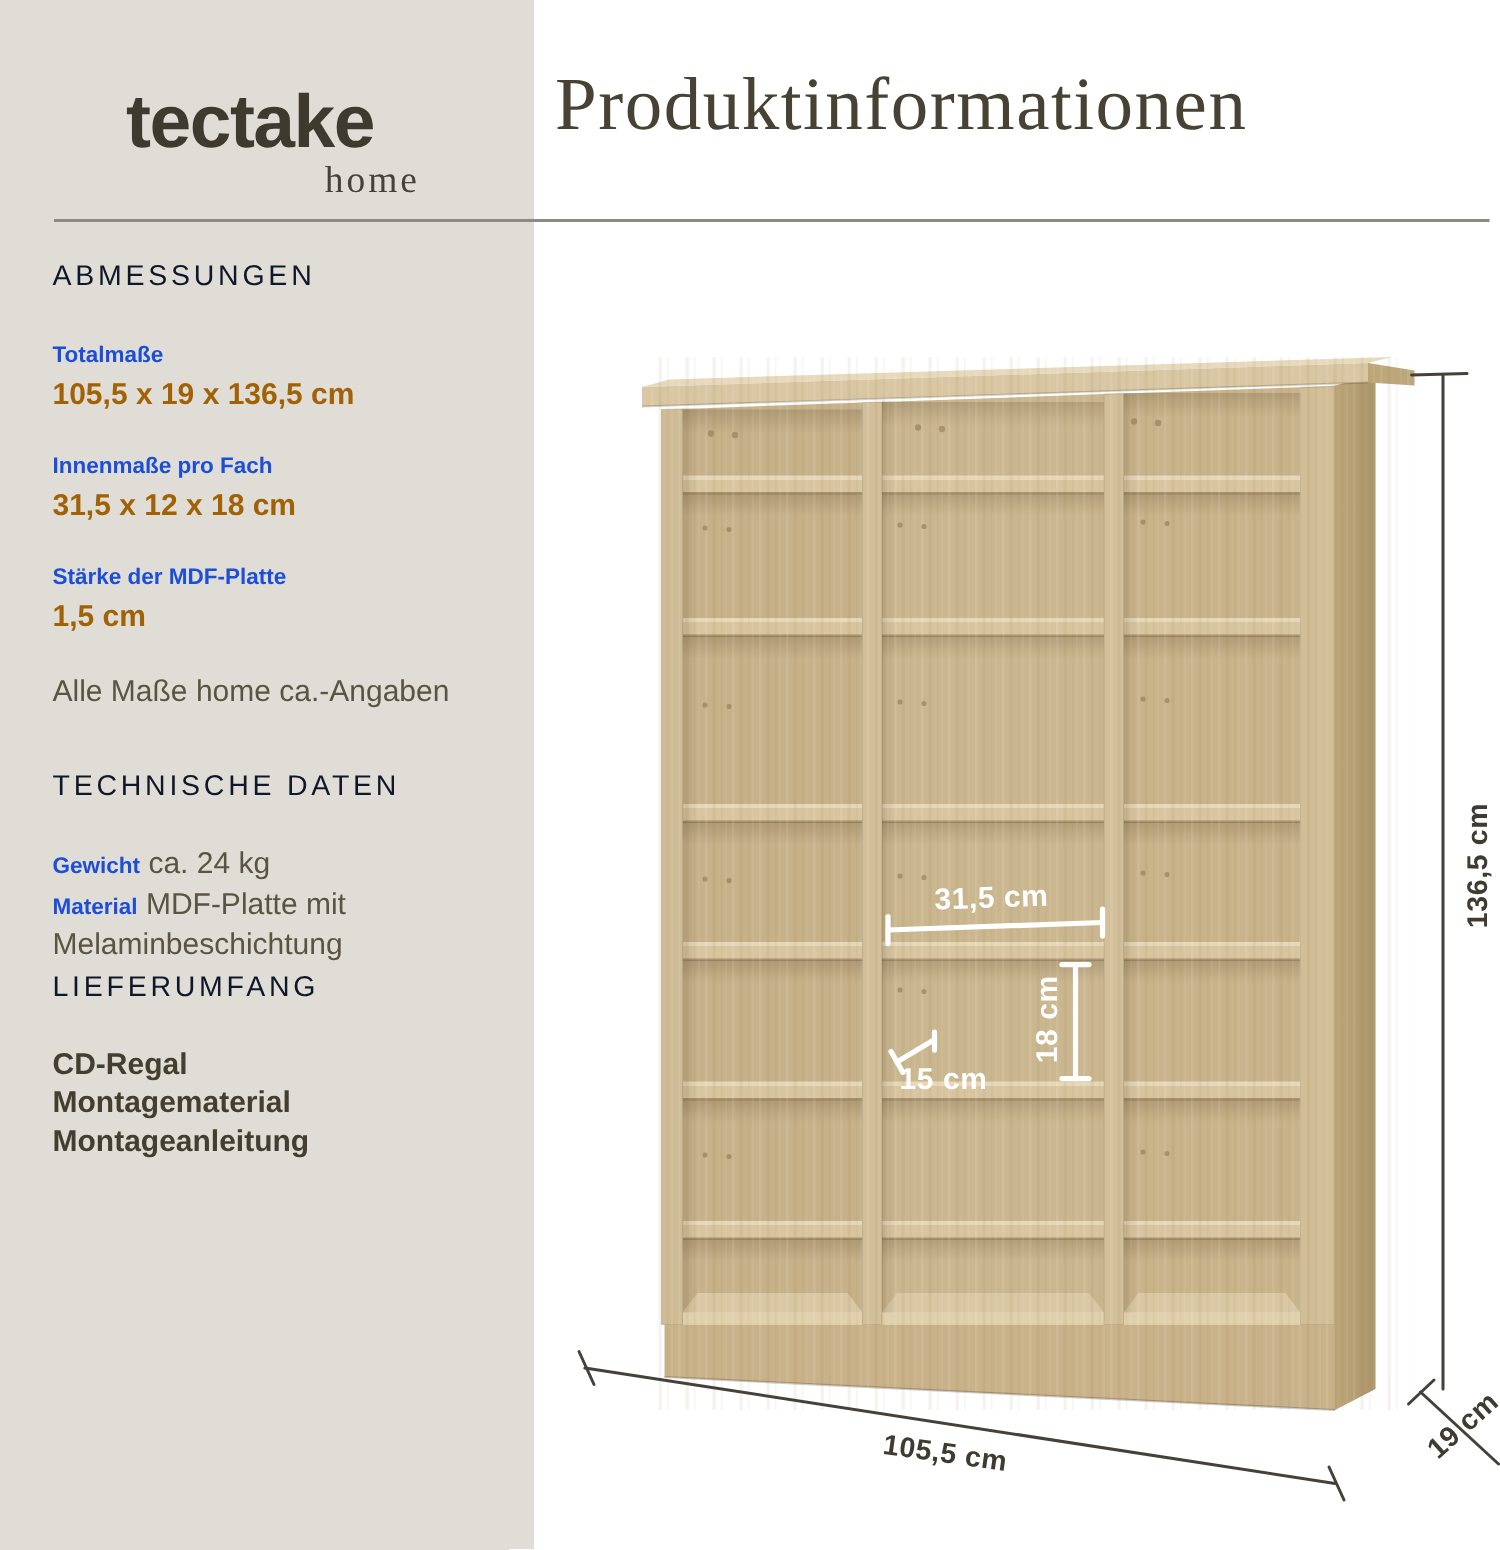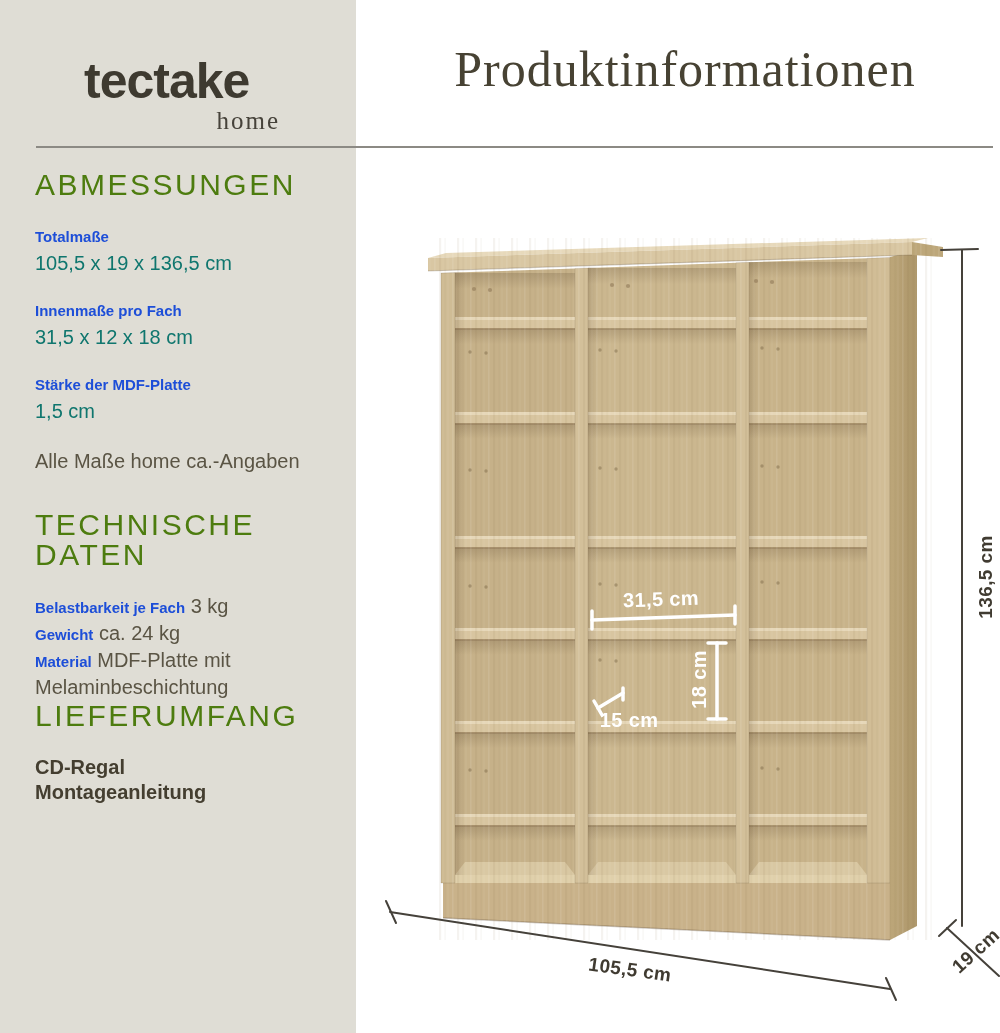--- a/index.html
+++ b/index.html
@@ -22,36 +22,36 @@
     font-family:"Liberation Serif","DejaVu Serif",serif;
     font-size:25px;letter-spacing:2px;color:#46423a;
     text-align:right;margin-top:2px;line-height:1;
   }
   .divider{
     position:absolute;top:146px;left:36px;width:957px;height:2px;
     background:#8c8a84;
   }
   .side-content{position:absolute;top:170px;left:35px;width:292px;}
   .side-content h2{
-    font-size:30px;font-weight:400;letter-spacing:2.5px;color:#4d7c0f;
+    font-size:19px;font-weight:400;letter-spacing:2.5px;color:#0f172a;
     margin:0 0 24px 0;line-height:30px;
   }
   .dim-item{margin:0 0 22px 0;}
   .lbl{font-weight:700;font-size:15px;line-height:26px;color:#1d4ed8;}
-  .val{font-size:20px;line-height:26px;color:#0f766e;}
+  .val{font-size:20px;line-height:26px;color:#a16207;font-weight:bold;}
   .note{font-size:20px;line-height:26px;color:#5a5444;margin:24px 0 36px 0;}
   .tech{margin:0;font-size:20px;line-height:25.5px;color:#5a5444;}
   .gap-top{margin-top:38px;}
   .deliver-line{font-weight:700;font-size:20px;line-height:25.5px;color:#443e30;margin:0;}
   
   .page-title{
     position:absolute;top:42px;left:370px;width:630px;
     font-family:"Liberation Serif","DejaVu Serif",serif;
     font-size:50px;font-weight:500;letter-spacing:1px;color:#474233;
-    text-align:center;margin:0;line-height:1.1;
+    margin:0;line-height:1.1;
   }
   
   .diagram{position:absolute;left:0;top:0;width:1000px;height:1033px;}
   .diagram svg{position:absolute;left:0;top:0;}
   .dim-label{
     position:absolute;font-size:19px;font-weight:600;color:#403b31;
     letter-spacing:.4px;text-align:center;white-space:nowrap;
   }
   .white-label{
     position:absolute;font-size:20px;font-weight:600;color:#ffffff;
@@ -87,26 +87,26 @@
         <div class="val">31,5 x 12 x 18 cm</div>
       </div>
       <div class="dim-item">
         <div class="lbl">Stärke der MDF-Platte</div>
         <div class="val">1,5 cm</div>
       </div>
 
       <p class="note">Alle Maße home ca.-Angaben</p>
 
       <h2>TECHNISCHE DATEN</h2>
-      <p class="tech"><span class="lbl">Belastbarkeit je Fach</span> <span>3 kg</span></p>
       <p class="tech"><span class="lbl">Gewicht</span> <span>ca. 24 kg</span></p>
       <p class="tech"><span class="lbl">Material</span> <span>MDF-Platte mit Melaminbeschichtung</span></p>
 
       <h2 class="gap-top">LIEFERUMFANG</h2>
       <p class="deliver-line">CD-Regal</p>
+      <p class="deliver-line">Montagematerial</p>
       <p class="deliver-line">Montageanleitung</p>
     </div>
   </aside>
 
   <div class="divider"></div>
 
   <h1 class="page-title">Produktinformationen</h1>
 
   <div class="diagram">
     <svg width="1000" height="1033" viewBox="0 0 1000 1033">

